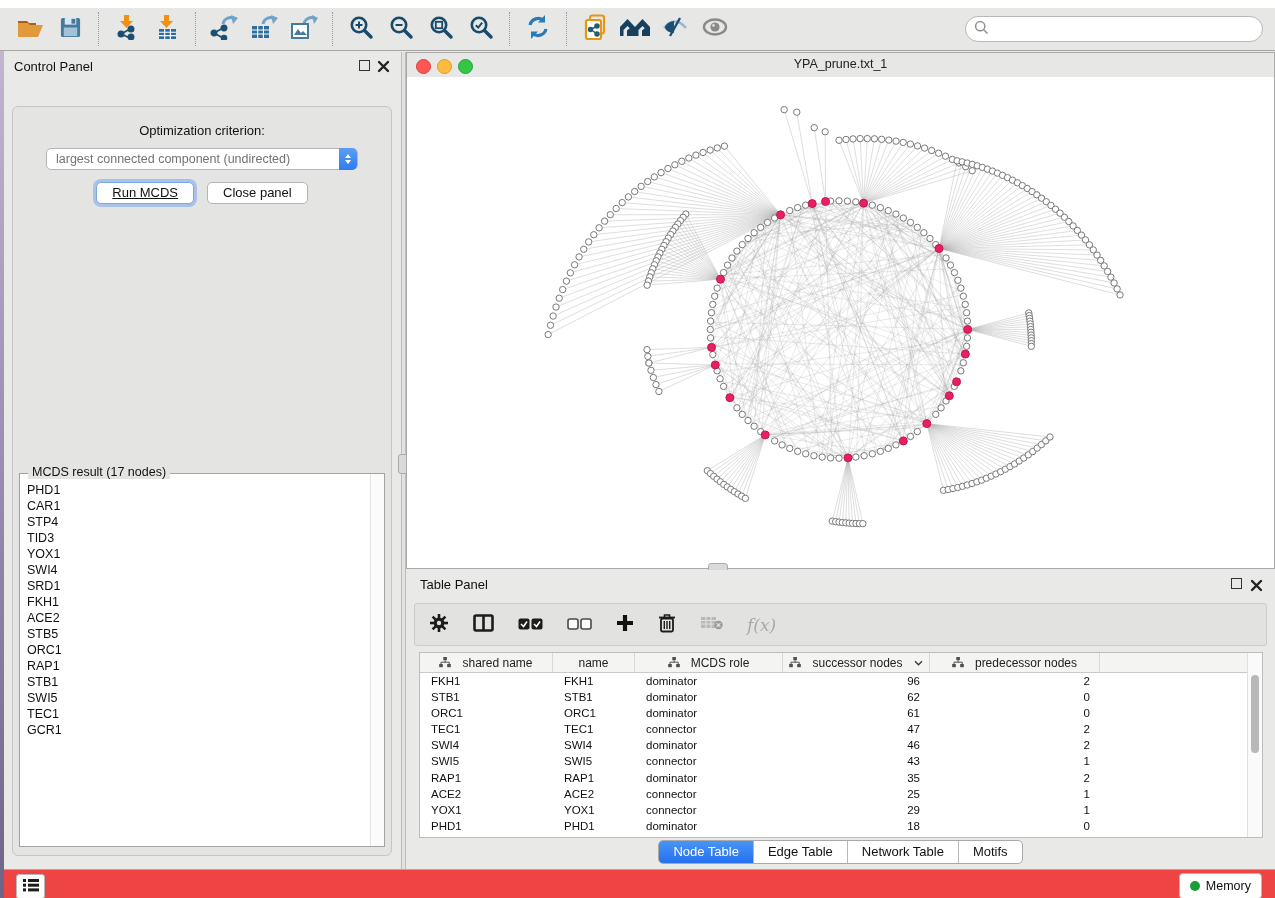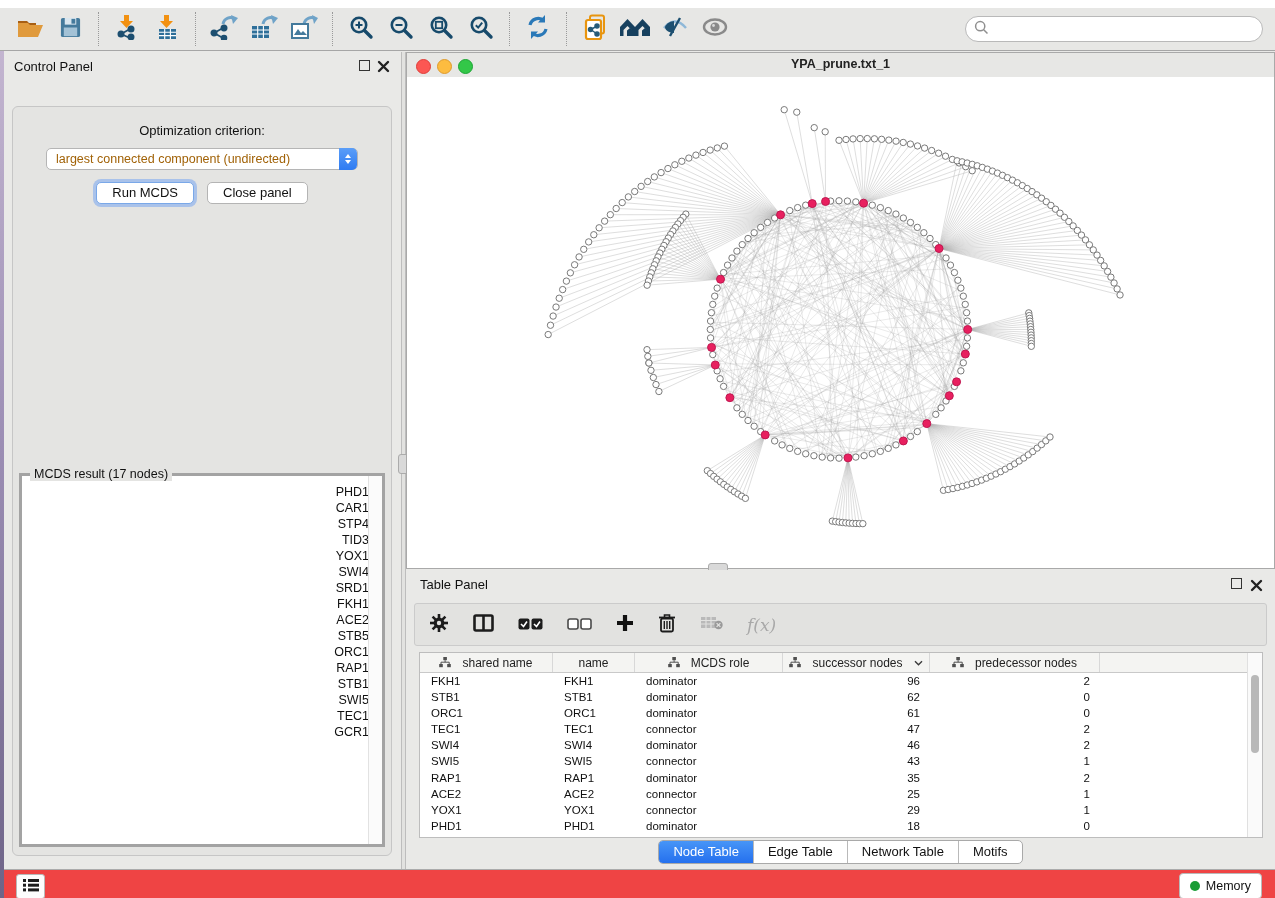--- a/index.html
+++ b/index.html
@@ -25,46 +25,46 @@
   .win-close{position:absolute;top:7px;width:13px;height:13px;}
   .cp-tabs{position:absolute;top:30px;left:0;right:0;display:flex;justify-content:center;}
   .seg-group{display:flex;border:1px solid #a9a9a9;border-radius:5px;overflow:hidden;background:#fff;height:22px;}
   .seg{font-size:13px;line-height:22px;padding:0 14px;color:#111;border-right:1px solid #b9b9b9;cursor:default;}
   .seg:last-child{border-right:none;}
   .seg.active{background:linear-gradient(#4795f7,#2570ee);color:#fff;}
   .cp-body{position:absolute;left:8px;right:9px;top:54px;bottom:14px;background:#e4e4e2;
     border:1px solid #c6c6c6;border-radius:6px;}
   .opt-label{text-align:center;margin-top:16px;font-size:13px;color:#111;}
   .dropdown{position:relative;margin:10px auto 0;width:312px;height:22px;background:#fff;border:1px solid #b5b5b5;
-    border-radius:5px;box-sizing:border-box;font-size:12.5px;line-height:20px;padding-left:9px;color:#a16207;}
+    border-radius:5px;box-sizing:border-box;font-size:12.5px;line-height:20px;padding-left:9px;color:#737373;}
   .dd-stepper{position:absolute;right:0;top:-1px;bottom:-1px;width:18px;border-radius:0 5px 5px 0;
     background:linear-gradient(#5b9ef8,#2e7bf2);display:flex;flex-direction:column;align-items:center;justify-content:center;gap:2px;}
   .tri-up{width:0;height:0;border-left:3.5px solid transparent;border-right:3.5px solid transparent;border-bottom:4px solid #fff;}
   .tri-down{width:0;height:0;border-left:3.5px solid transparent;border-right:3.5px solid transparent;border-top:4px solid #fff;}
   .cp-buttons{display:flex;justify-content:center;gap:13px;margin-top:12px;}
   .mac-btn{height:22px;padding:0 15px;background:#fff;border:1px solid #b4b4b4;border-radius:5px;
     font-size:13px;color:#111;line-height:20px;box-sizing:border-box;}
-  .mac-btn.focused{border-color:#7aa8e8;box-shadow:0 0 0 3px rgba(120,165,240,.55);}
-  .result-box{position:absolute;left:6px;right:6px;top:366px;bottom:8px;border:3px solid #a3a3a3;background:#fff;text-align:right;}
+  .mac-btn.focused{border-color:#7aa8e8;box-shadow:0 0 0 3px rgba(120,165,240,.55);text-decoration:underline;}
+  .result-box{position:absolute;left:6px;right:6px;top:366px;bottom:8px;border:1px solid #a3a3a3;background:#fff;}
   .result-legend{position:absolute;top:-9px;left:8px;background:#e4e4e2;padding:0 4px;font-size:12.5px;color:#111;}
   .result-list{position:absolute;left:0;top:2px;right:13px;bottom:0;overflow:hidden;padding:6px 0 0 7px;}
   .result-item{font-size:12.5px;line-height:16px;color:#111;}
   .result-scroll{position:absolute;right:0;top:0;bottom:0;width:13px;background:#fbfbfb;border-left:1px solid #e2e2e2;}
   
   .v-divider{position:absolute;left:401px;top:44px;width:5px;bottom:36px;background:#e2e2e0;border-left:1px solid #bdbdbd;border-right:1px solid #bdbdbd;box-sizing:border-box;}
   .v-handle{position:absolute;left:398px;top:446px;width:10px;height:18px;background:#d9d9d9;border:1px solid #ababab;border-radius:3px;}
   .h-handle{position:absolute;left:708px;top:555px;width:18px;height:9px;background:#d9d9d9;border:1px solid #ababab;border-radius:3px;}
   
   .net-window{position:absolute;left:406px;top:44px;right:0;height:517px;border:1px solid #a9a9a9;box-sizing:border-box;background:#fff;}
   .net-titlebar{position:absolute;left:0;top:0;right:0;height:24px;background:#e7e7e5;border-bottom:1px solid #c2c2c2;}
   .tl{position:absolute;top:5.5px;width:13px;height:13px;border-radius:50%;}
   .tl-red{left:9px;background:#fc5753;border:0.5px solid #df3e3a;}
   .tl-yellow{left:30px;background:#fdbc40;border:0.5px solid #de9b2d;}
   .tl-green{left:51px;background:#33c748;border:0.5px solid #1da534;}
-  .net-title{position:absolute;left:0;right:0;top:4px;text-align:center;font-size:12.5px;color:#222;font-weight:bold;}
+  .net-title{position:absolute;left:0;right:0;top:4px;text-align:center;font-size:12.5px;color:#222;}
   .net-canvas{position:absolute;left:0;top:24px;right:0;bottom:0;background:#fff;}
   .net-canvas svg{display:block;width:100%;height:100%;}
   .chord{stroke:#9a9a9a;stroke-opacity:.32;stroke-width:.65;}
   .fanline{stroke:#ababab;stroke-opacity:.6;stroke-width:.65;}
   .ringnode,.leafnode{fill:#fff;stroke:#787878;stroke-width:1;}
   .hubnode{fill:#e8205f;stroke:#bf1750;stroke-width:1;}
   
   .table-panel{position:absolute;left:406px;top:562px;right:0;bottom:36px;background:#e9e9e7;}
   .tp-title{position:absolute;left:14px;top:7px;font-size:13px;color:#111;}
   .tp-toolbar{position:absolute;left:8px;right:8px;top:33px;height:43px;background:#e2e2e0;border:1px solid #cscsc;

